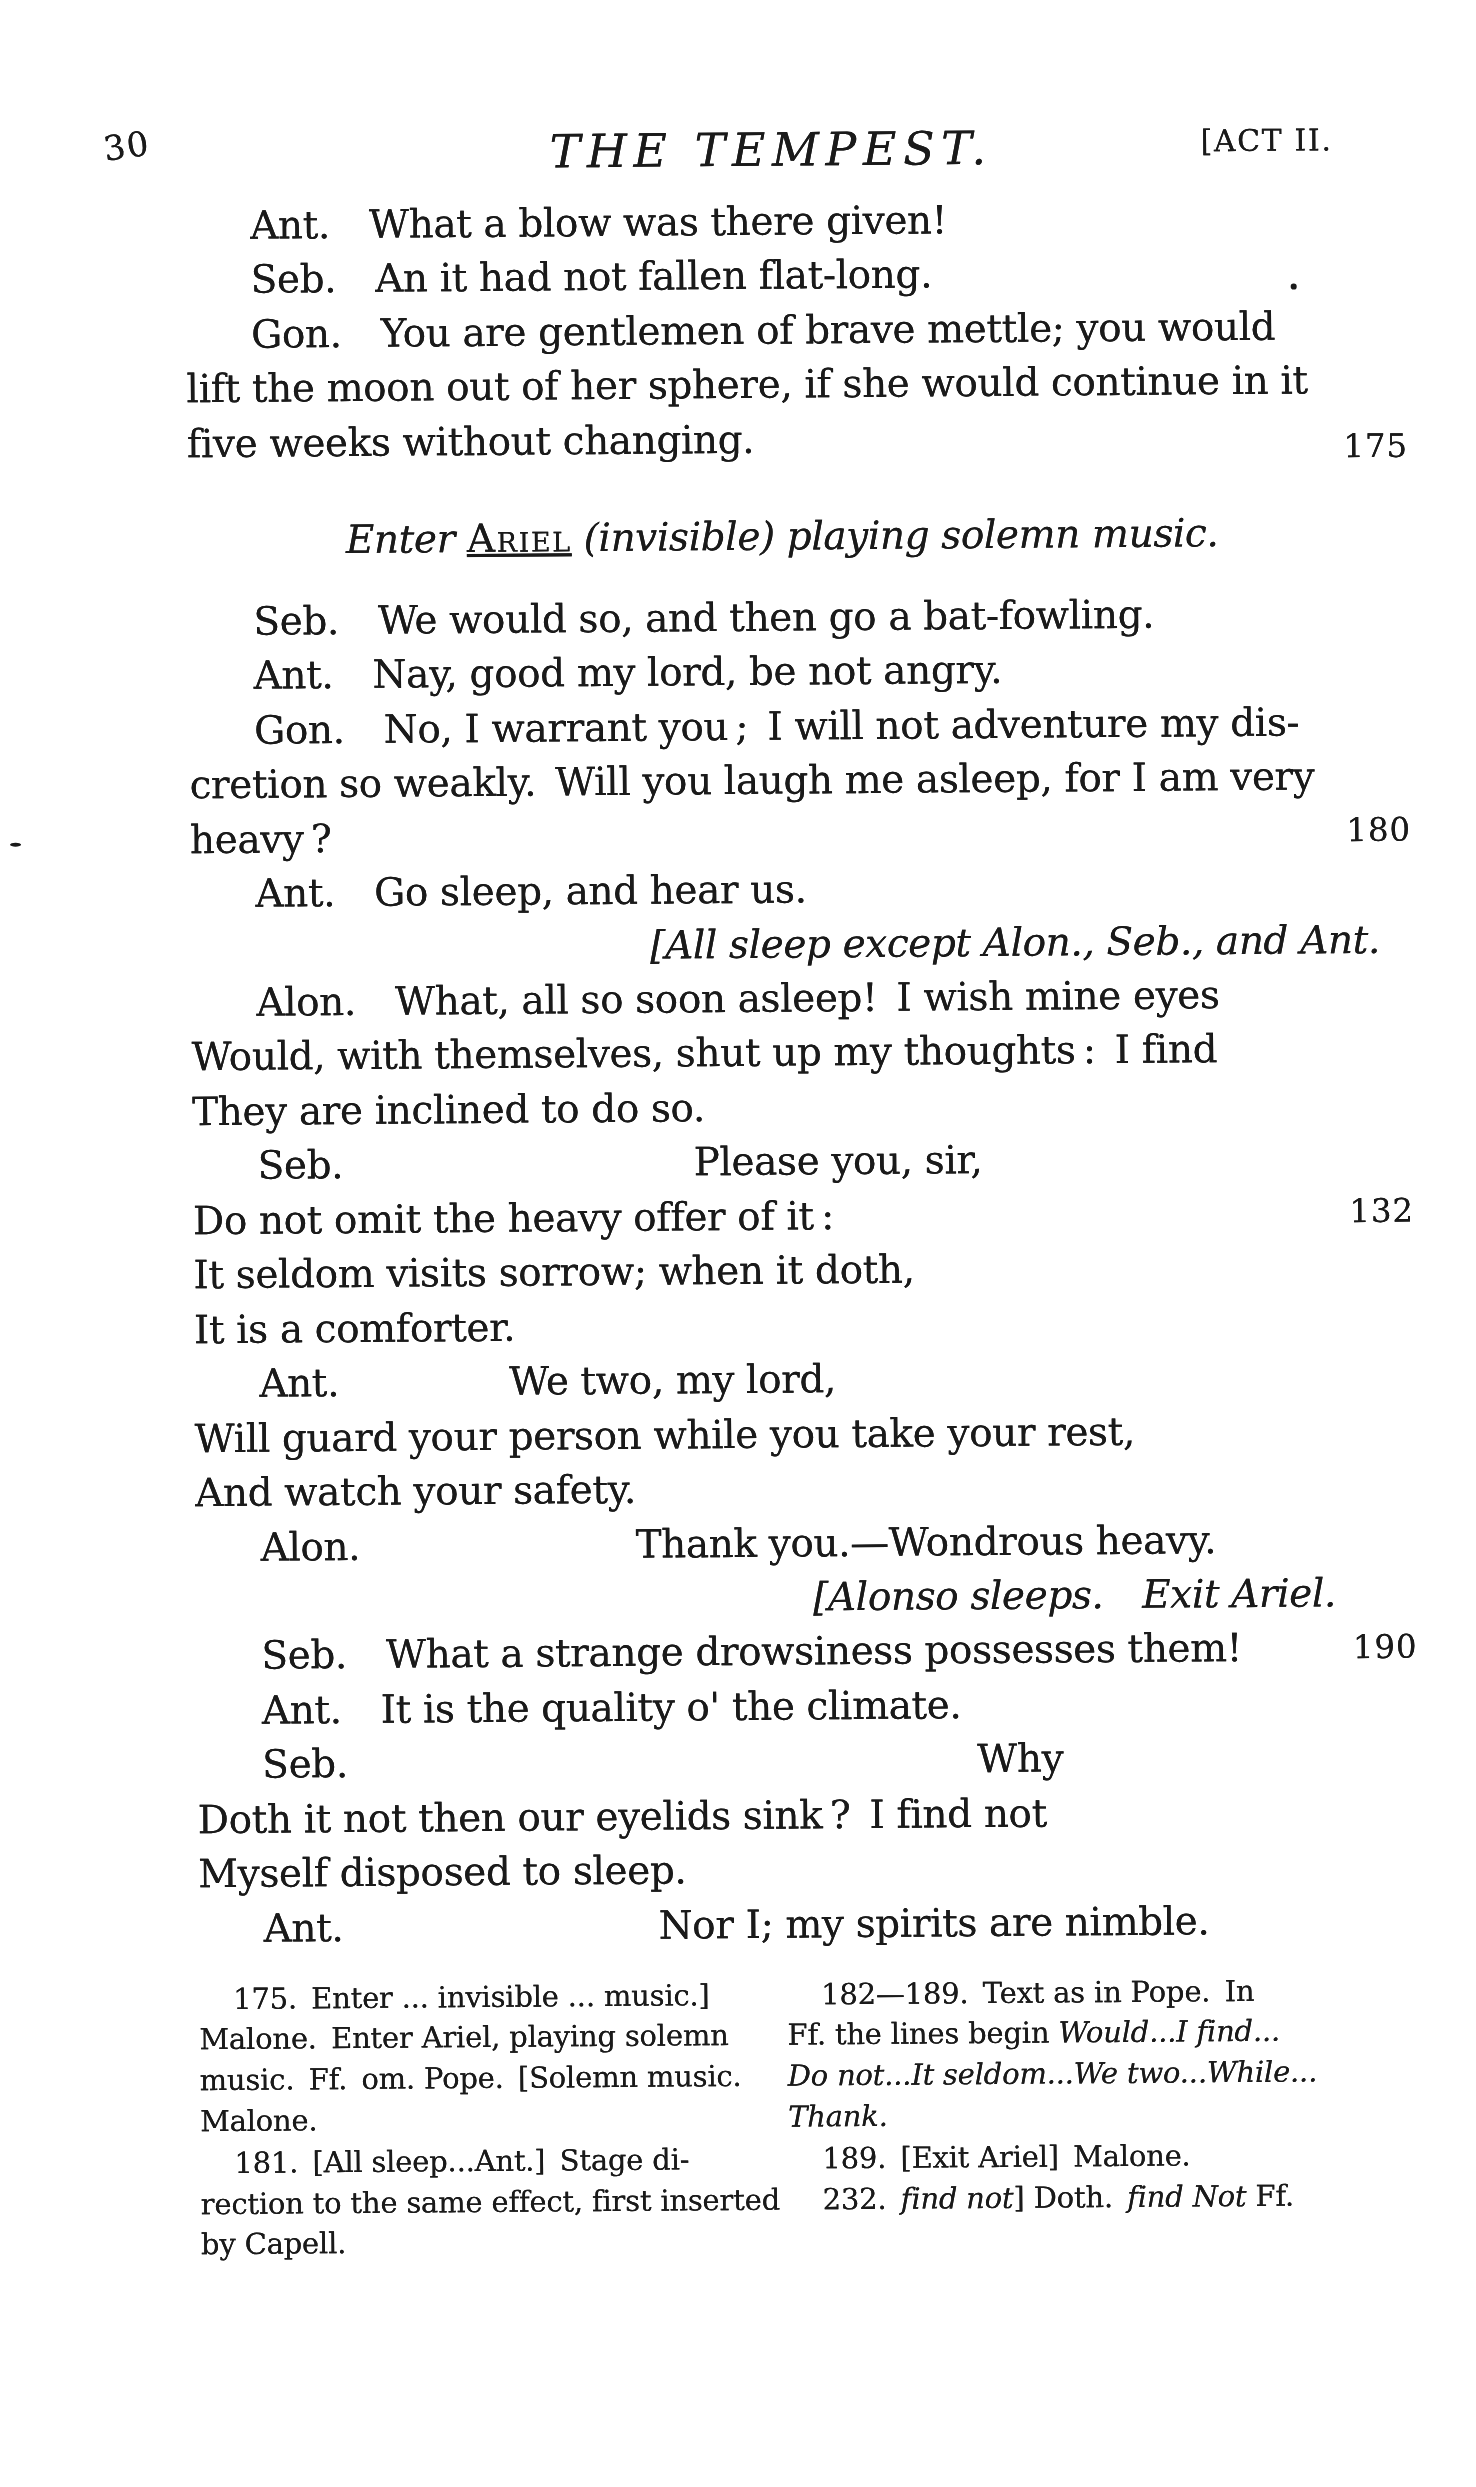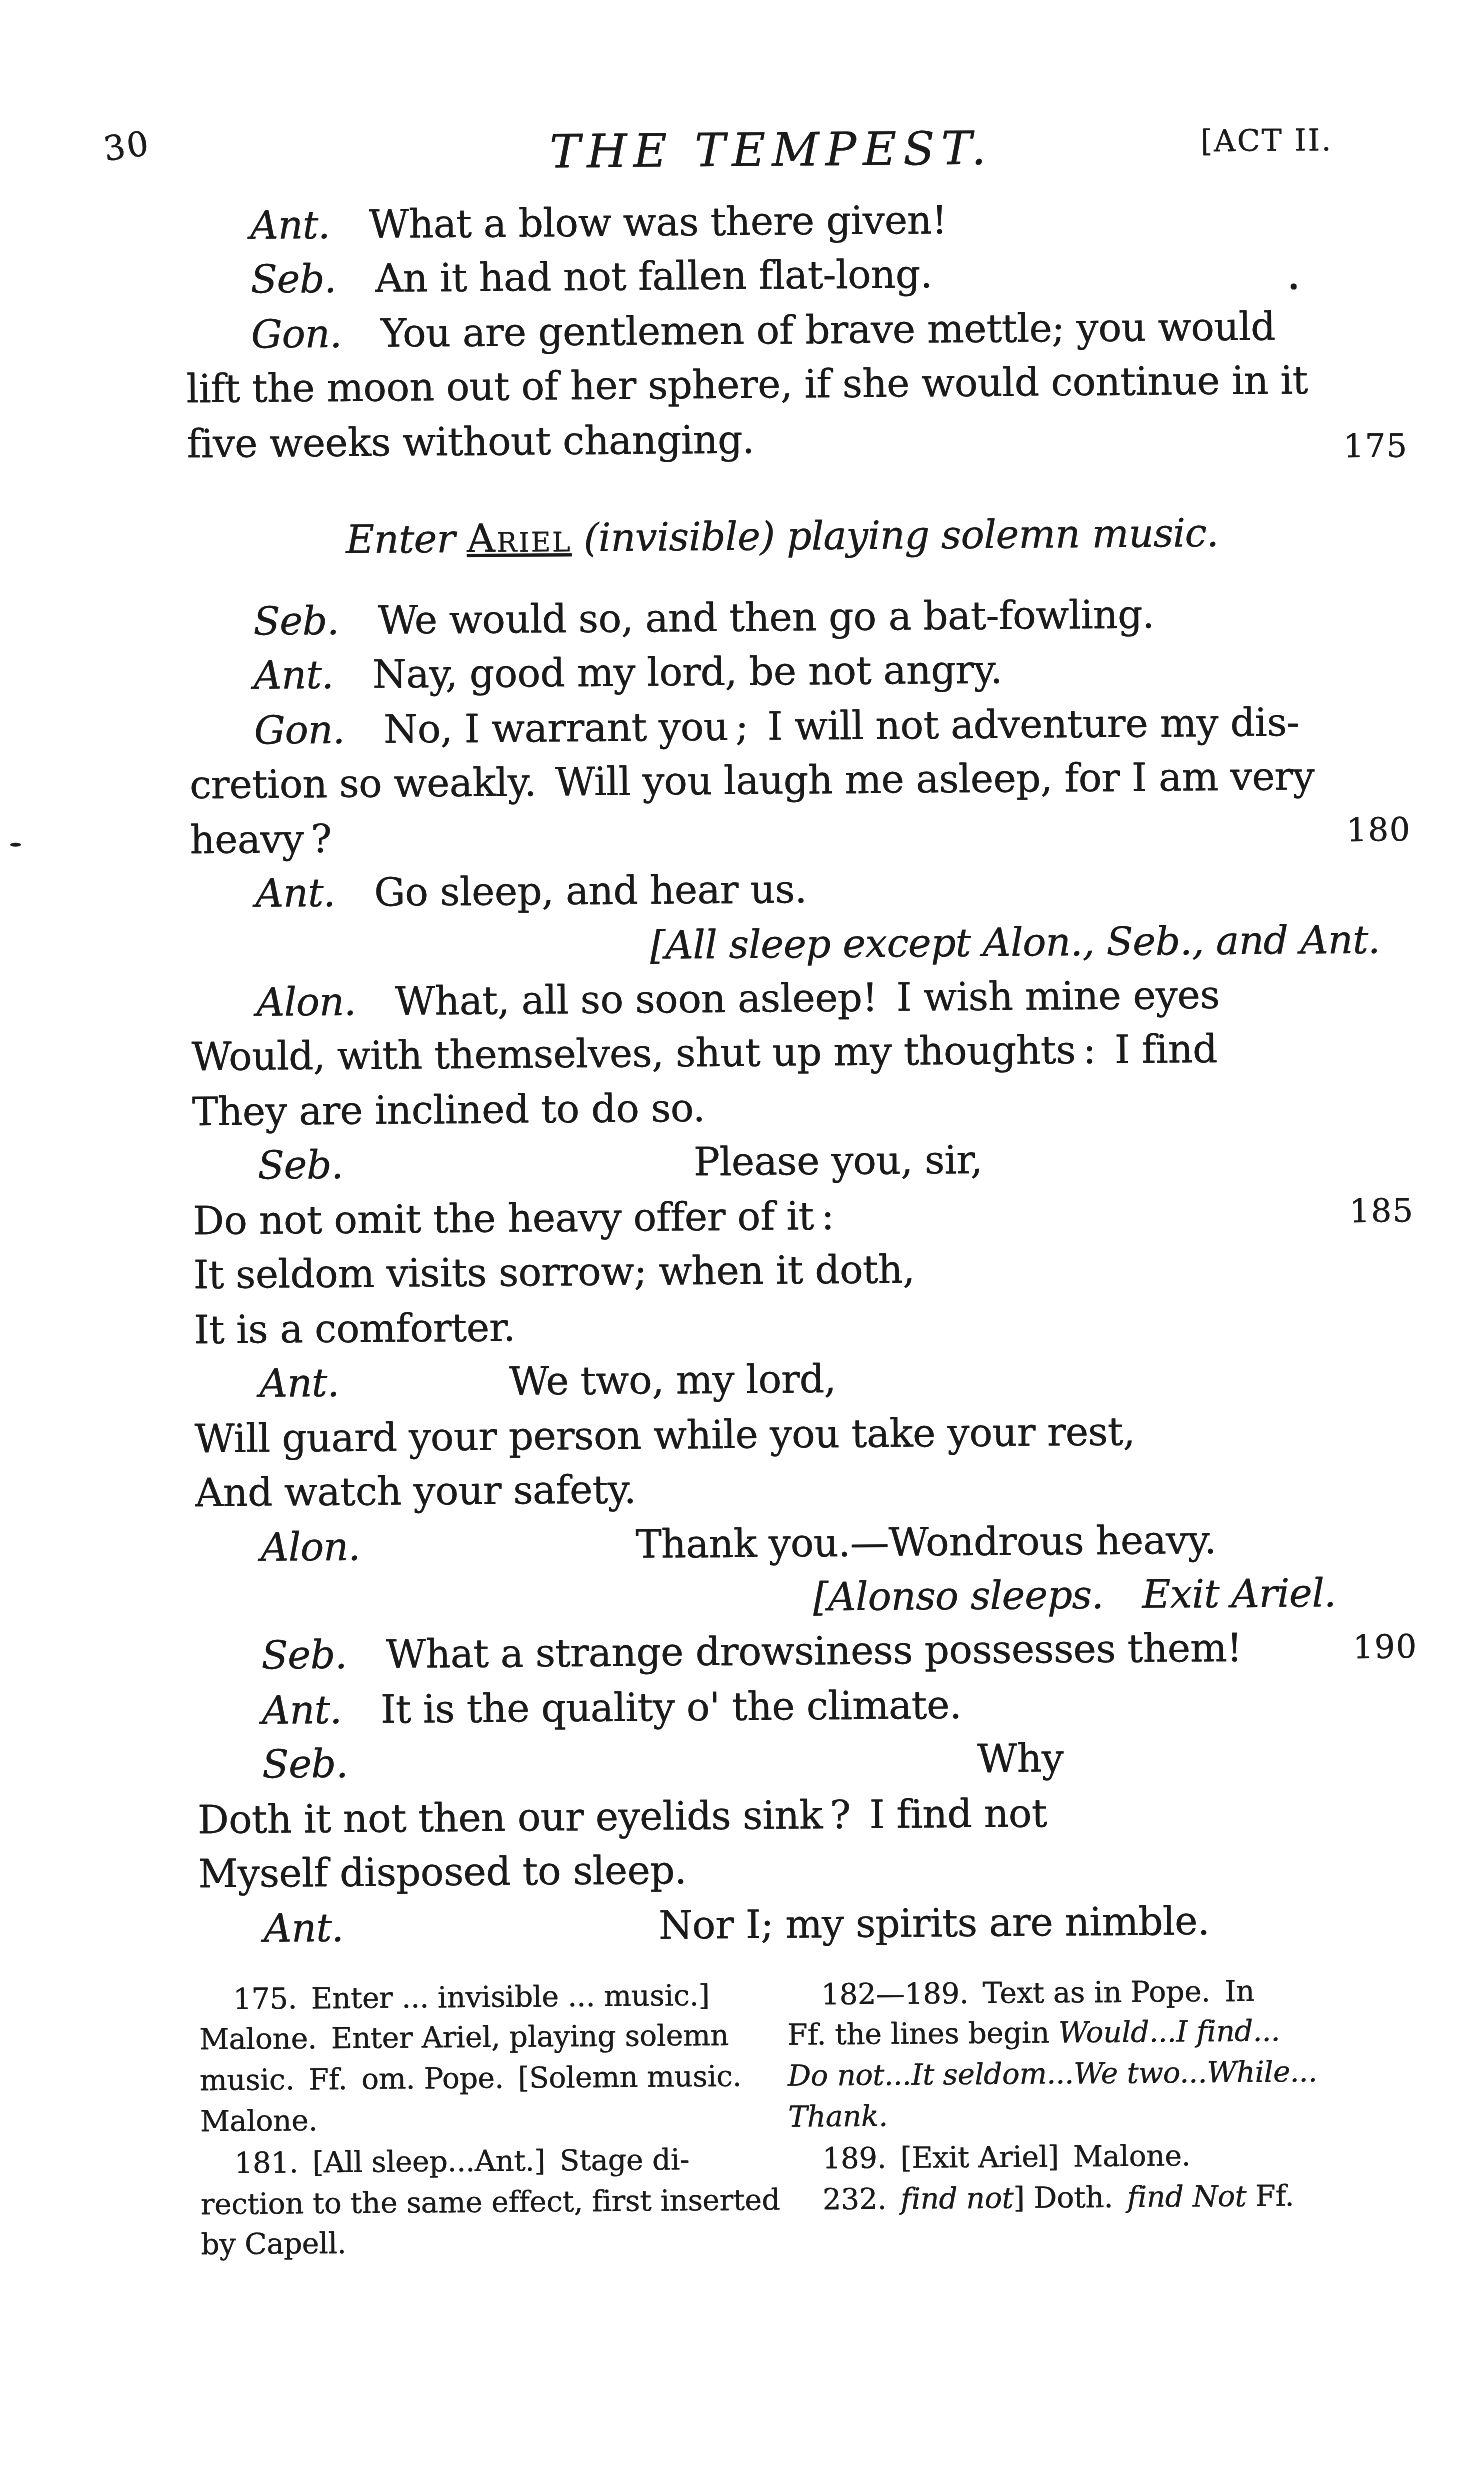--- a/index.html
+++ b/index.html
@@ -4,21 +4,21 @@
 <style>
   html,body{margin:0;padding:0;background:#e8e8e8;}
   .page{
     position:relative;width:1477px;height:2487px;background:#ffffff;
     font-family:"DejaVu Serif", serif;color:#1a1a1a;overflow:hidden;
   }
   .tilt{position:absolute;inset:0;transform:rotate(-0.45deg);transform-origin:738px 1219px;}
   .l{position:absolute;white-space:nowrap;font-size:39px;line-height:1.15;letter-spacing:-0.4px;text-shadow:0 0 0.5px currentColor;}
   .sp-line{left:258px;}
   .cont{left:193px;}
-  .spk{font-style:italic;margin-right:39px;}
+  .spk{margin-right:39px;}
   .txt{font-style:normal;}
   .abs{position:absolute;}
   .it{font-style:italic;}
   .dir-center{left:193px;width:1189px;text-align:center;font-style:italic;}
   .dir-right{left:193px;text-align:right;font-style:italic;}
   .smallcaps{font-style:normal;font-variant:small-caps;letter-spacing:1.6px;text-decoration:underline;}
   .num{right:63px;text-align:right;font-size:32.5px;letter-spacing:0.8px;}
   .pagenum{left:112px;top:122px;font-size:34px;transform:rotate(-8deg);letter-spacing:1.6px;}
   .title{left:41px;top:124px;width:1477px;text-align:center;font-style:italic;font-size:46px;letter-spacing:6.5px;}
   .act{left:1209px;top:128px;font-size:30px;letter-spacing:1.6px;}
@@ -75,21 +75,21 @@
     <div class="l sp-line" style="top:1685px"><span class="spk">Ant.</span><span class="txt">It is the quality o' the climate.</span></div>
 
     <div class="l sp-line" style="top:1739px"><span class="spk">Seb.</span><span class="txt abs" style="left:715px">Why</span></div>
     <div class="l cont" style="top:1794px"><span class="txt">Doth it not then our eyelids sink ? I find not</span></div>
     <div class="l cont" style="top:1848px"><span class="txt">Myself disposed to sleep.</span></div>
 
     <div class="l sp-line" style="top:1903px"><span class="spk">Ant.</span><span class="txt abs" style="left:395px">Nor I; my spirits are nimble.</span></div>
 
     <div class="l num" style="top:433px">175</div>
     <div class="l num" style="top:817px">180</div>
-    <div class="l num" style="top:1198px">185</div>
+    <div class="l num" style="top:1198px">132</div>
     <div class="l num" style="top:1634px">190</div>
 
     <div class="fn">
       <div class="fl ind" style="left:193px;top:1981px">175. Enter ... invisible ... music.]</div>
       <div class="fl" style="left:193px;top:2021px">Malone. Enter Ariel, playing solemn</div>
       <div class="fl" style="left:193px;top:2062px">music. Ff. om. Pope. [Solemn music.</div>
       <div class="fl" style="left:193px;top:2103px">Malone.</div>
       <div class="fl ind" style="left:193px;top:2145px">181. [All sleep...Ant.] Stage di-</div>
       <div class="fl" style="left:193px;top:2186px">rection to the same effect, first inserted</div>
       <div class="fl" style="left:193px;top:2226px">by Capell.</div>

